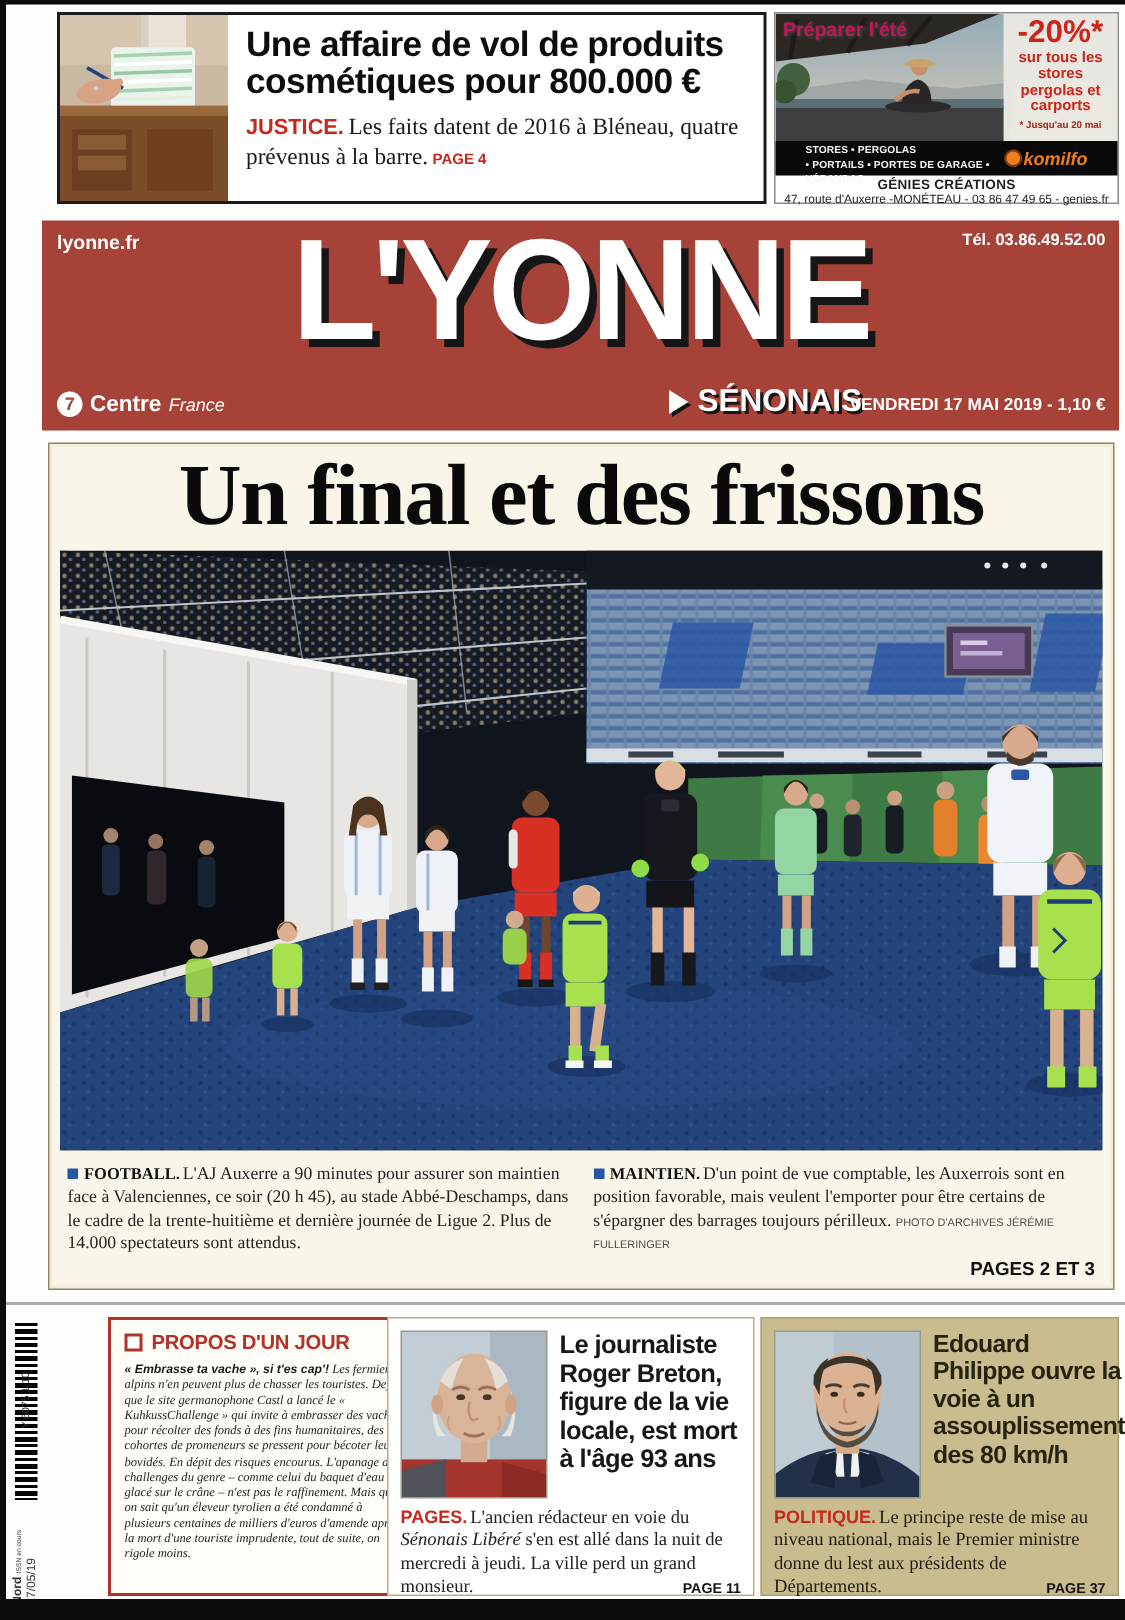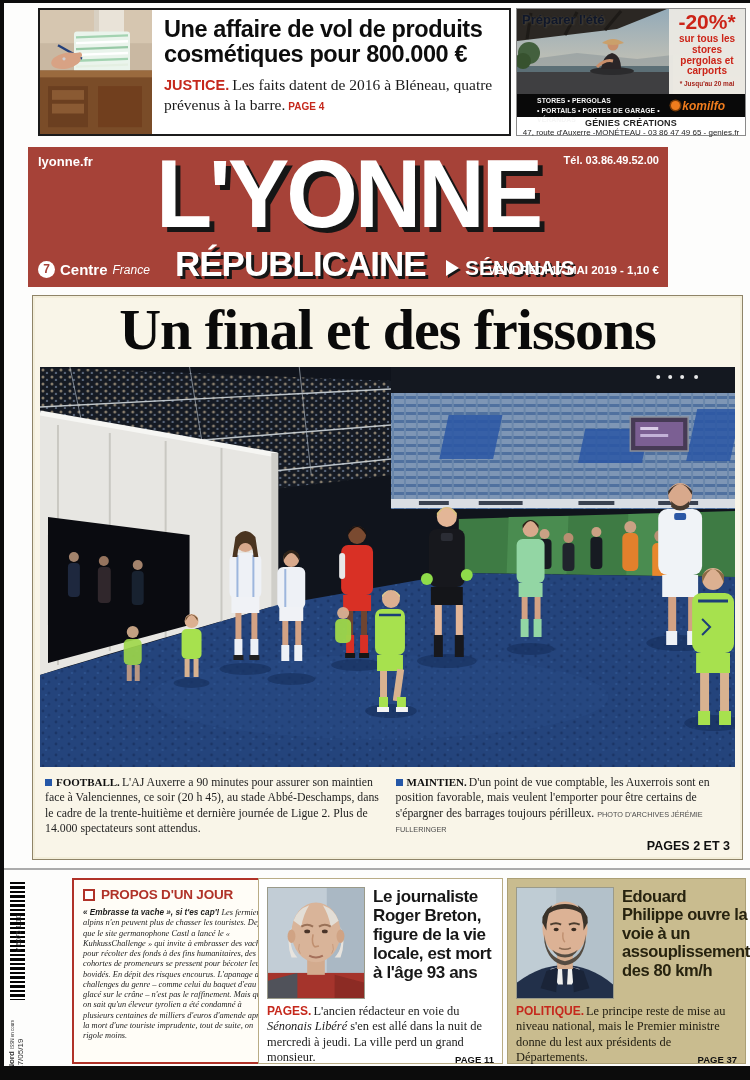--- a/index.html
+++ b/index.html
@@ -19,37 +19,37 @@
   .banner-headline{margin:0;font-size:23.5px;line-height:1.07;font-weight:800;color:#0d0d0d;letter-spacing:-0.4px;}
   .banner-sub{margin-top:8px;font-family:"Liberation Serif",serif;font-size:15.5px;line-height:1.28;color:#1a1a1a;}
   .kicker-red{font-family:"Liberation Sans",sans-serif;font-weight:800;color:#c5281c;font-size:14.5px;margin-right:3px;}
   .pageref-red{font-family:"Liberation Sans",sans-serif;font-weight:800;color:#c5281c;font-size:10px;margin-left:3px;}
 
   
   .ad{position:absolute;left:516px;top:8px;width:230px;height:128px;border:1px solid #8a8a8a;
       background:#fff;box-sizing:border-box;display:flex;flex-direction:column;}
   .ad-photo{position:relative;height:85px;flex:none;overflow:hidden;}
   .ad-photo svg{display:block;width:100%;height:100%;}
-  .ad-title{position:absolute;left:5px;top:3px;color:#0f172a;font-weight:700;font-size:13px;
+  .ad-title{position:absolute;left:5px;top:3px;color:#be185d;font-weight:700;font-size:13px;
       text-shadow:1px 1px 2px #44403a,0 0 2px #44403a;}
   .ad-promo{position:absolute;right:2px;top:2px;width:72px;text-align:center;color:#cc2418;}
   .ad-promo-big{font-size:21px;font-weight:800;line-height:1;}
   .ad-promo-detail{font-size:10px;font-weight:800;line-height:1.08;margin-top:2px;}
   .ad-promo-until{font-size:6.5px;font-weight:700;color:#a5251c;margin-top:3px;}
   .ad-band{background:#090909;color:#f5f5f5;height:23px;flex:none;display:flex;align-items:center;padding:0 20px;}
   .ad-band-lines{flex:1;font-size:6.8px;font-weight:800;line-height:1.35;letter-spacing:0.1px;}
   .ad-brand{display:flex;align-items:center;gap:2px;}
   .ad-brand-sun{width:9px;height:9px;border-radius:50%;background:#f07d1e;box-shadow:0 0 0 1.5px #7a3c08;}
   .ad-brand-name{color:#f07d1e;font-weight:800;font-style:italic;font-size:12px;}
   .ad-footer{flex:1;text-align:center;color:#1e1e1e;padding-top:1px;}
   .ad-company{font-size:9px;font-weight:800;letter-spacing:0.2px;}
   .ad-address{font-size:8px;margin-top:0px;}
 
   
-  .masthead{position:absolute;left:28px;top:147px;width:640px;height:140px;background:#a64238;color:#fff;}
+  .masthead{position:absolute;left:28px;top:147px;width:718px;height:140px;background:#a64238;color:#fff;}
   .mh-web{position:absolute;left:10px;top:7px;font-weight:800;font-size:13px;}
   .mh-tel{position:absolute;right:9px;top:7px;font-weight:800;font-size:11px;}
   .mh-title{position:absolute;left:50%;top:0px;transform:translateX(-50%) scaleY(1.04);
       font-size:92px;font-weight:900;letter-spacing:-3px;line-height:1.04;
       text-shadow:5px 5px 0 #161616;white-space:nowrap;}
   .mh-sub{position:absolute;left:147px;top:97px;font-size:35px;font-weight:900;letter-spacing:-1px;
       text-shadow:3px 3px 0 #161616;white-space:nowrap;}
   .mh-edition{position:absolute;left:418px;top:109px;display:flex;align-items:center;gap:6px;
       font-size:21px;font-weight:900;text-shadow:2px 2px 0 #161616;}
   .mh-arrow{width:0;height:0;border-top:8px solid transparent;border-bottom:8px solid transparent;
@@ -196,21 +196,20 @@
     <div class="ad-footer">
       <div class="ad-company">GÉNIES CRÉATIONS</div>
       <div class="ad-address">47, route d'Auxerre -MONÉTEAU - 03 86 47 49 65 - genies.fr</div>
     </div>
   </div>
 
   <div class="masthead">
     <div class="mh-web">lyonne.fr</div>
     <div class="mh-tel">Tél. 03.86.49.52.00</div>
     <div class="mh-title">L'YONNE</div>
-    <div class="mh-sub">RÉPUBLICAINE</div>
     <div class="mh-edition">
       <span class="mh-arrow"></span>
       <span>SÉNONAIS</span>
     </div>
     <div class="mh-group">
       <span class="mh-group-mark">7</span>
       <span class="mh-group-bold">Centre</span>
         <span class="mh-group-italic">France</span>
     </div>
     <div class="mh-date">VENDREDI 17 MAI 2019 - 1,10 €</div>

